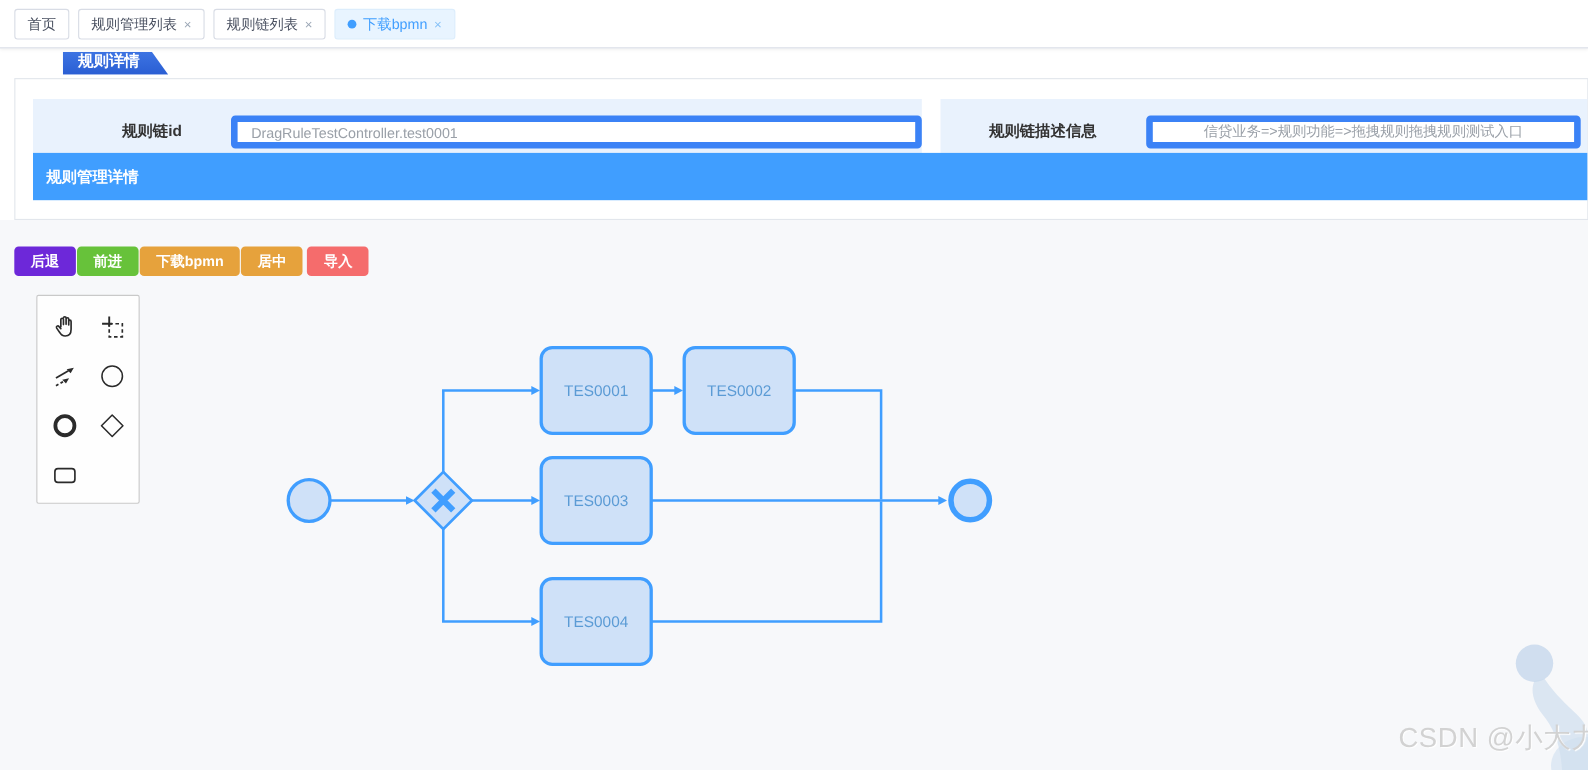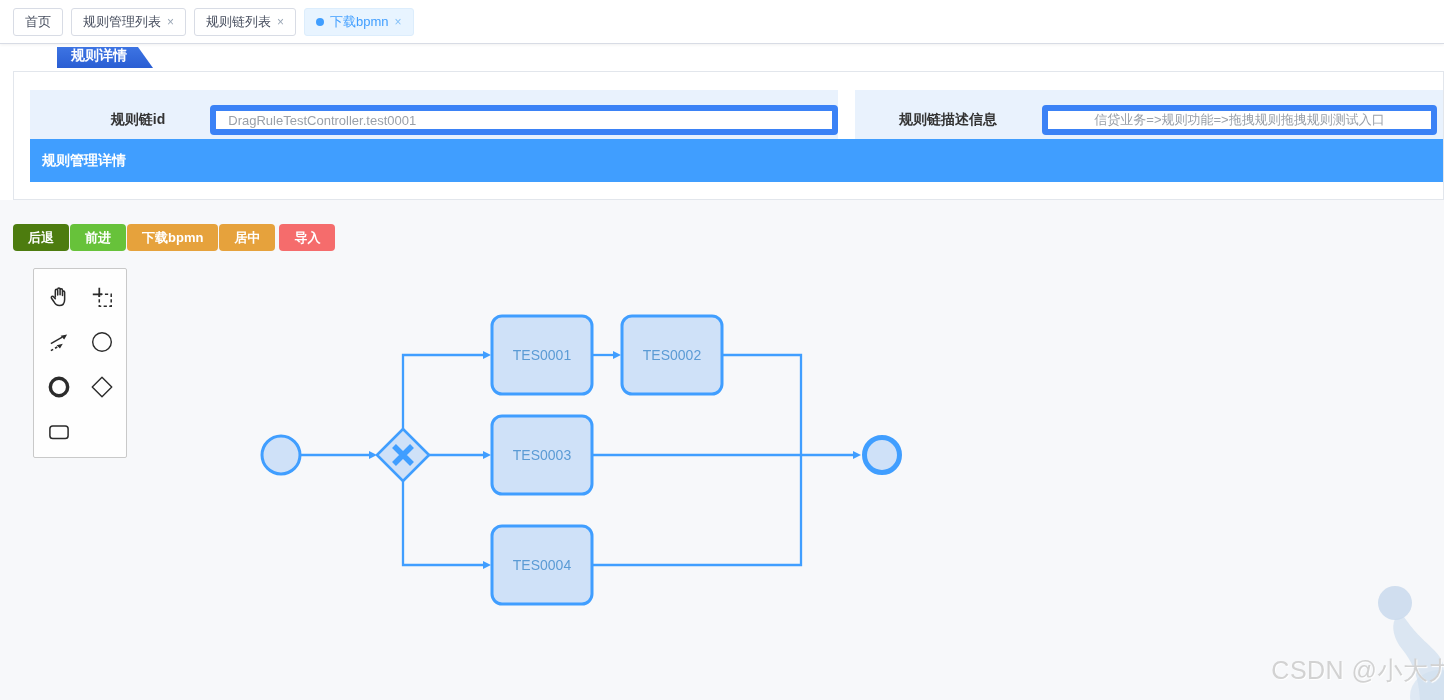--- a/index.html
+++ b/index.html
@@ -171,21 +171,21 @@
       </g>
       <g>
         <rect x="492" y="326" width="100" height="78" rx="10" fill="#cfe1f8" stroke="#409eff" stroke-width="3"></rect>
         <text x="542" y="370" text-anchor="middle" fill="#5b9bd5" font-size="14" font-family="Liberation Sans, sans-serif">TES0004</text>
       </g>
       <circle cx="882" cy="255" r="17.5" fill="#cfe1f8" stroke="#409eff" stroke-width="5"></circle>
     </svg>
 </div>
 
 <div class="toolbar">
-  <button class="btn" style="background-color: #4d7c0f;">后退</button>
+  <button class="btn" style="background-color: #6d28d9;">后退</button>
   <button class="btn" style="background-color: rgb(103, 194, 58);">前进</button>
   <button class="btn" style="background-color: rgb(230, 162, 60);">下载bpmn</button>
   <button class="btn" style="background-color: rgb(230, 162, 60);">居中</button>
   <button class="btn btn-import" style="background-color: rgb(245, 108, 108);">导入</button>
 </div>
 
 <div class="palette">
   <div class="pentry">
     <svg width="26" height="26" viewBox="0 0 24 24">
       <path d="M8.6 12 V6 c0-1.5 2.2-1.5 2.2 0 V10.2 m0-5.4 c0-1.5 2.2-1.5 2.2 0 V10 m0-4.4 c0-1.5 2.2-1.5 2.2 0 V10.6 m0-3 c0-1.4 2-1.4 2 0 V14.2 c0 3.4-1.7 5.6-4.9 5.6 c-2.6 0-3.7-1-4.8-3.2 L5.1 13.2 c-.8-1.5 1-2.6 2-1.3 l1.5 1.7" fill="none" stroke="#2b2b2b" stroke-width="1.4" stroke-linecap="round" stroke-linejoin="round"></path>

